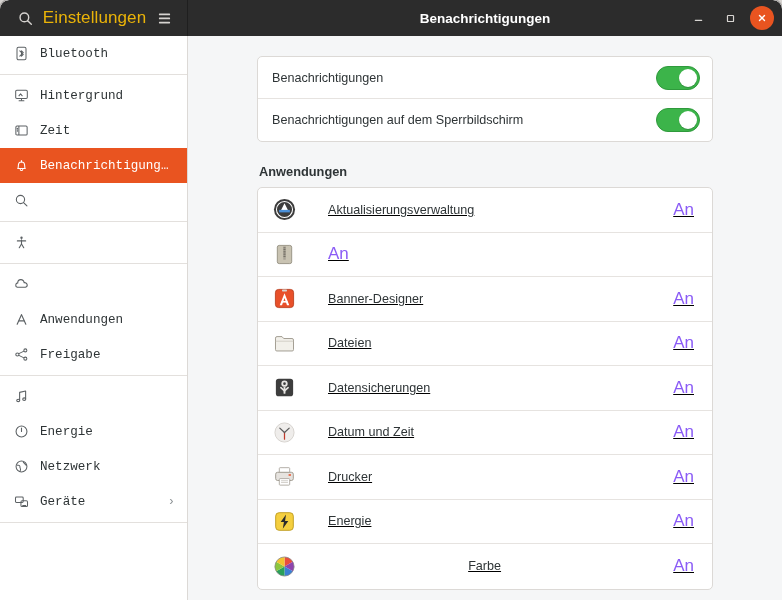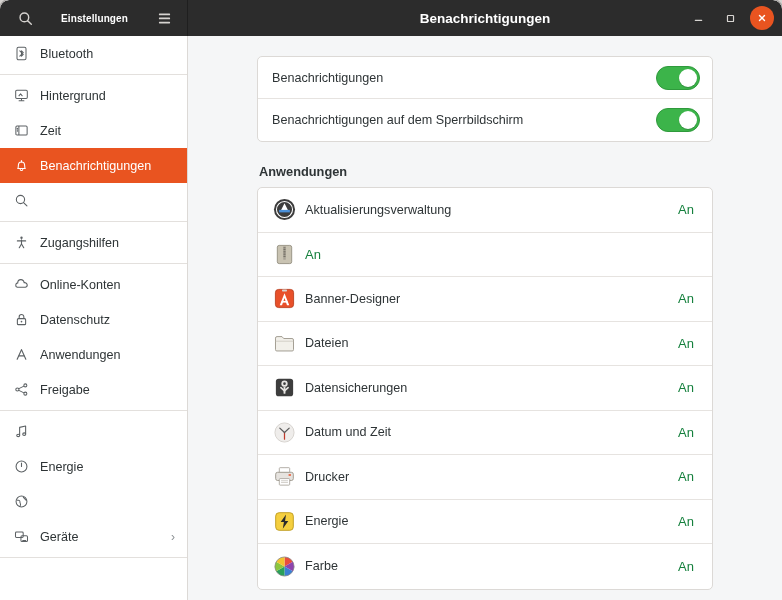--- a/index.html
+++ b/index.html
@@ -44,23 +44,23 @@
     padding: 0 10px 0 12px;
     border-right: 1px solid #1f1f1f;
   }
   .tb-icon-btn {
     width: 26px; height: 26px;
     display: flex; align-items: center; justify-content: center;
     border-radius: 4px;
     color: #d6d3d0;
   }
   .sidebar-title {
-    color: #ffffff;
-    font-size: 10px;
-    font-weight: bold;
+    color: #eab308;
+    font-size: 17px;
+    font-weight: normal;
     letter-spacing: 0.1px;
     white-space: nowrap;
   }
   .titlebar-right {
     flex: 1;
     display: flex;
     align-items: center;
     position: relative;
     padding-right: 8px;
   }
@@ -109,20 +109,21 @@
   }
   .side-item {
     height: 35px;
     display: flex;
     align-items: center;
     gap: 11px;
     padding: 0 12px 0 13px;
     color: #2e3436;
     font-size: 12.6px;
     position: relative;
+    font-family: Liberation Mono, monospace;
   }
   .side-item.selected {
     background: #e95420;
     color: #ffffff;
   }
   .side-item .sicon {
     width: 16px; height: 16px;
     flex: 0 0 16px;
     display: flex; align-items: center; justify-content: center;
     color: #5c6164;
@@ -209,40 +210,41 @@
     color: #2e3436;
     margin: 22px 0 8px 2px;
   }
 
   .app-row {
     height: 44.5px;
     display: flex;
     align-items: center;
     padding: 0 14px;
     border-bottom: 1px solid #e6e3e0;
-    gap: 9px;
-  }
-  .app-row:last-child { border-bottom: none; }
+    gap: 32px;
+    text-decoration: underline;
+  }
+  .app-row:last-child { border-bottom: none; text-align: center; }
   .app-icon {
     width: 24px; height: 24px;
     flex: 0 0 24px;
     position: relative;
     display: flex; align-items: center; justify-content: center;
   }
   .app-name {
     font-size: 12.6px;
     color: #2e3436;
     flex: 1;
     white-space: nowrap;
     overflow: hidden;
     text-overflow: ellipsis;
   }
   .app-state {
-    font-size: 13px;
-    color: #15803d;
+    font-size: 17px;
+    color: #8b5cf6;
     flex: 0 0 auto;
     padding-right: 4px;
   }
 
   svg { display: block; }
 </style>
 </head>
 <body>
 
 <div class="window">
@@ -355,44 +357,32 @@
       <div class="side-item">
         <span class="sicon">
           <svg width="15" height="15" viewBox="0 0 16 16" fill="none" stroke="currentColor" stroke-width="1.2">
             <circle cx="8" cy="2.9" r="1.25" fill="currentColor" stroke="none"></circle>
             <line x1="8" y1="5.2" x2="8" y2="10" stroke-linecap="round"></line>
             <line x1="3.6" y1="6.3" x2="12.4" y2="6.3" stroke-linecap="round"></line>
             <line x1="8" y1="9.6" x2="5.6" y2="13.6" stroke-linecap="round"></line>
             <line x1="8" y1="9.6" x2="10.4" y2="13.6" stroke-linecap="round"></line>
           </svg>
         </span>
-        <span class="slabel">Zugangshilfen</span>
       </div>
 
       <div class="side-sep"></div>
 
       <div class="side-item">
         <span class="sicon">
           <svg width="15" height="15" viewBox="0 0 16 16" fill="none" stroke="currentColor" stroke-width="1.15">
             <path d="M3.6 11 A2.4 2.4 0 0 1 4 6.3 A3.4 3.4 0 0 1 10.8 6.1 A2.5 2.5 0 0 1 12.2 11 Z" stroke-linejoin="round"></path>
           </svg>
         </span>
-        <span class="slabel">Online-Konten</span>
-      </div>
-
-      <div class="side-item">
-        <span class="sicon">
-          <svg width="15" height="15" viewBox="0 0 16 16" fill="none" stroke="currentColor" stroke-width="1.15">
-            <rect x="3.6" y="7.1" width="8.8" height="6.4" rx="1.1"></rect>
-            <path d="M5.5 7.1 V5.2 A2.5 2.5 0 0 1 10.5 5.2 V7.1"></path>
-            <circle cx="8" cy="10.2" r="0.9" fill="currentColor" stroke="none"></circle>
-          </svg>
-        </span>
-        <span class="slabel">Datenschutz</span>
-      </div>
+      </div>
+
 
       <div class="side-item">
         <span class="sicon">
           <svg width="15" height="15" viewBox="0 0 16 16" fill="none" stroke="currentColor" stroke-width="1.25">
             <path d="M3.4 13 L8 2.8 L12.6 13" stroke-linejoin="round" stroke-linecap="round"></path>
             <line x1="5.4" y1="9.4" x2="10.6" y2="9.4" stroke-linecap="round"></line>
           </svg>
         </span>
         <span class="slabel">Anwendungen</span>
       </div>
@@ -434,20 +424,21 @@
       </div>
 
       <div class="side-item">
         <span class="sicon">
           <svg width="15" height="15" viewBox="0 0 16 16" fill="none" stroke="currentColor" stroke-width="1.1">
             <circle cx="8" cy="8" r="5.8"></circle>
             <path d="M3.2 6.4 C4.6 7 5.2 6.4 6 7.2 C6.7 8 6 8.8 6.6 9.6 C7.2 10.4 7.1 11.6 6.4 13.4"></path>
             <path d="M10 2.7 C9.6 4 10.6 4.2 11.4 5 C12.2 5.8 12.4 6.9 13.6 6.6"></path>
           </svg>
         </span>
+        <span class="slabel">Netzwerk</span>
       </div>
 
       <div class="side-item">
         <span class="sicon">
           <svg width="15" height="15" viewBox="0 0 16 16" fill="none" stroke="currentColor" stroke-width="1.1">
             <rect x="1.6" y="3.2" width="8.2" height="5.8" rx="1"></rect>
             <rect x="7.4" y="7.2" width="7" height="6.2" rx="1.2"></rect>
             <line x1="9.3" y1="12.2" x2="12.5" y2="12.2" stroke-linecap="round"></line>
           </svg>
         </span>

